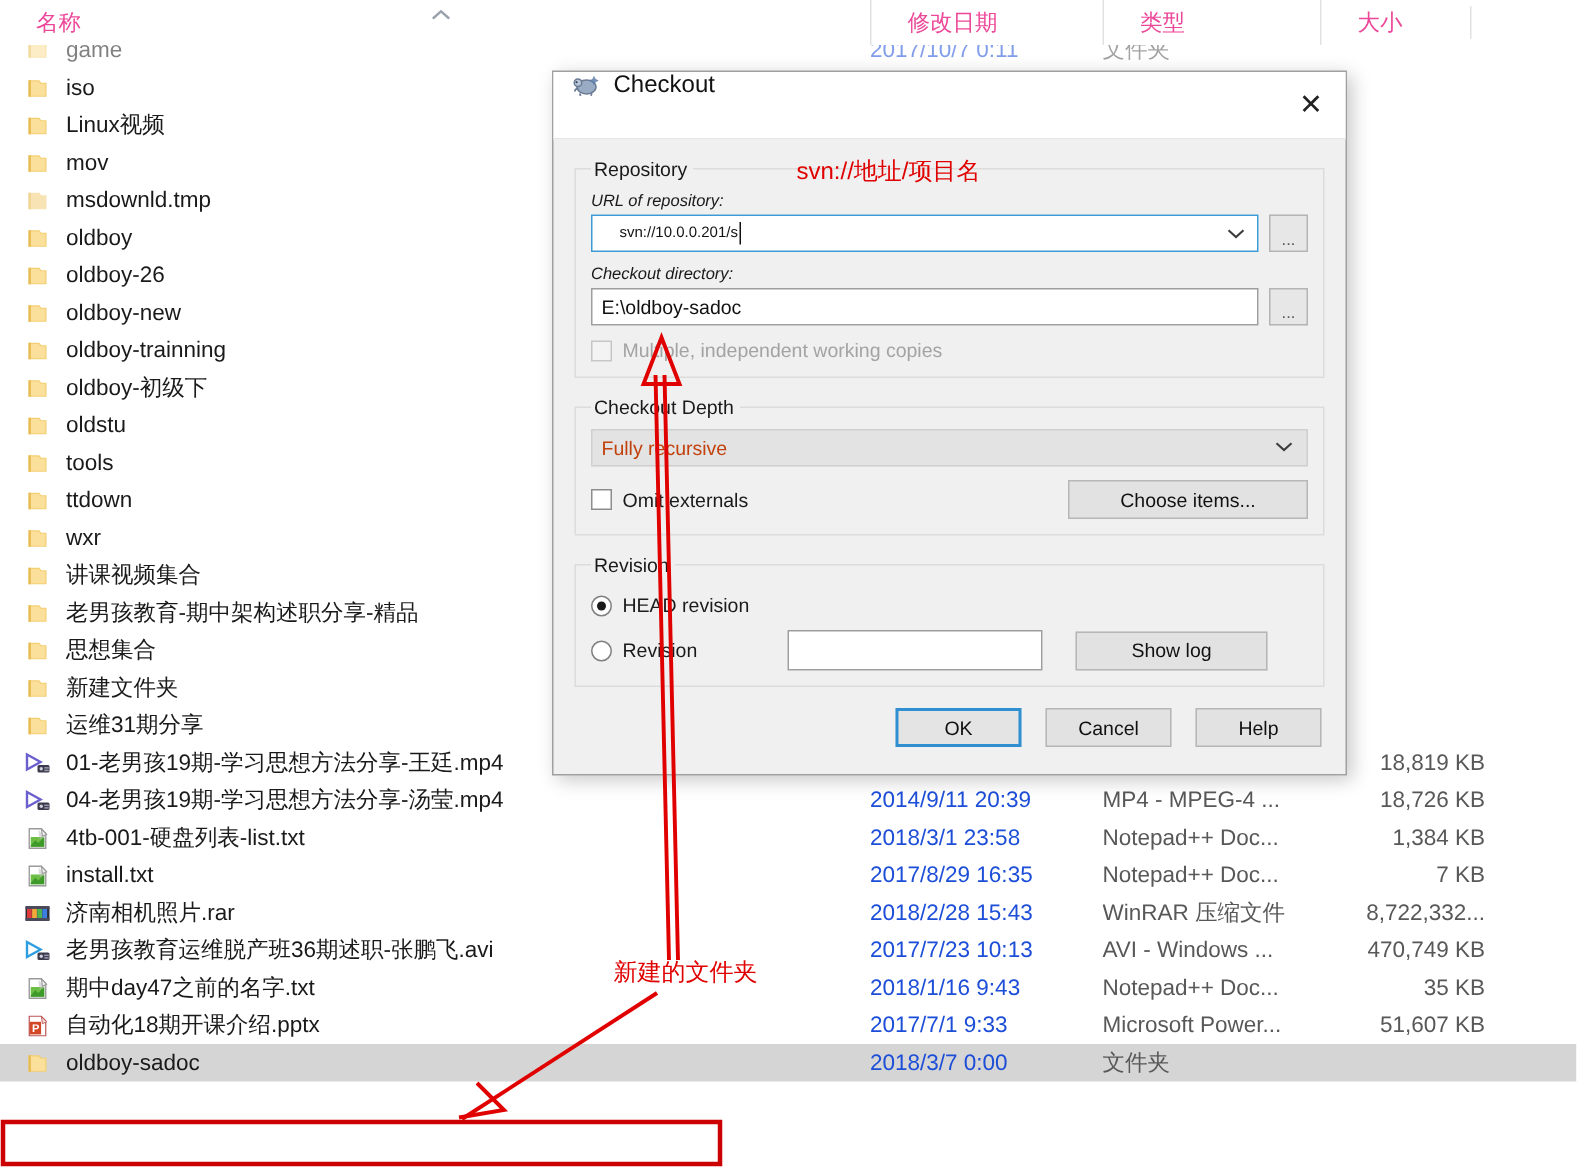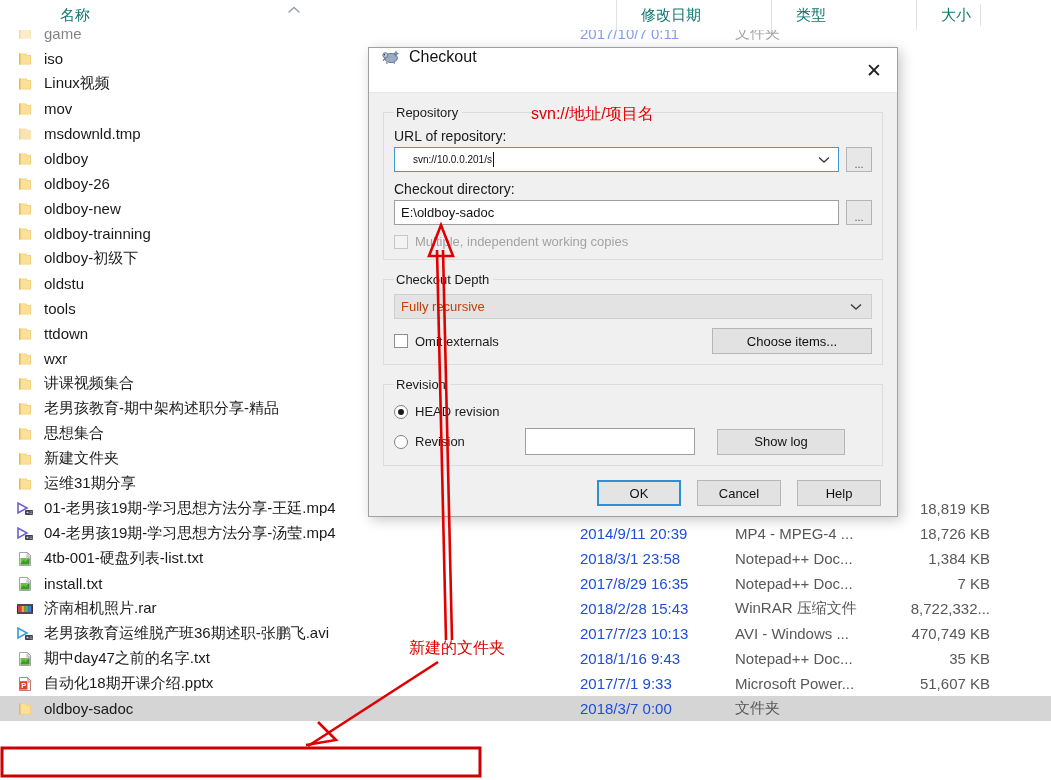--- a/index.html
+++ b/index.html
@@ -17,24 +17,23 @@
     position: absolute; left: 0; top: 0; width: 1051px; height: 780px;
     background: #ffffff;
   }
   .col-headers {
     position: absolute; left: 0; top: 0; width: 1051px; height: 30px;
     background: #ffffff;
     z-index: 5;
   }
   .col-head {
     position: absolute; top: 0; height: 30px;
-    font-size: 15px; color: #0f766e;
+    font-size: 15px; color: #ec4899;
     display: flex; align-items: center;
     padding-left: 24px;
-    margin-left: 36px;
   }
   .col-head.divided { border-left: 1px solid #e2e2e2; }
   .sort-chevron {
     position: absolute; left: 286px; top: 3px;
     width: 16px; height: 16px; color: #9aa3ad;
     font-size: 13px; line-height: 16px; text-align: center;
   }
 
   .rows {
     position: absolute; left: 0; top: 28px; width: 1051px;
@@ -101,21 +100,21 @@
   .dlg-body { position: relative; padding: 12px 14px 10px 14px; }
 
   fieldset.grp {
     border: 1px solid #dcdcdc; margin: 0 0 12px 0; padding: 4px 10px 10px 10px;
     position: relative; background: transparent;
   }
   fieldset.grp > legend {
     font-size: 13px; color: #1a1a1a; padding: 0 4px 0 2px;
   }
   .lbl {
-    font-size: 14px; color: #1a1a1a; margin: 4px 0 3px 0; display: block;
+    font-size: 11px; color: #1a1a1a; margin: 4px 0 3px 0; display: block; font-style: italic;
   }
   .field-row { display: flex; align-items: center; gap: 7px; }
   .combo {
     flex: 1 1 auto; height: 25px; background: #fff;
     border: 1px solid #3d9ad4; position: relative;
     display: flex; align-items: center;
   }
   .combo .val {
     font-size: 10px; color: #111; padding-left: 18px; white-space: nowrap;
   }

